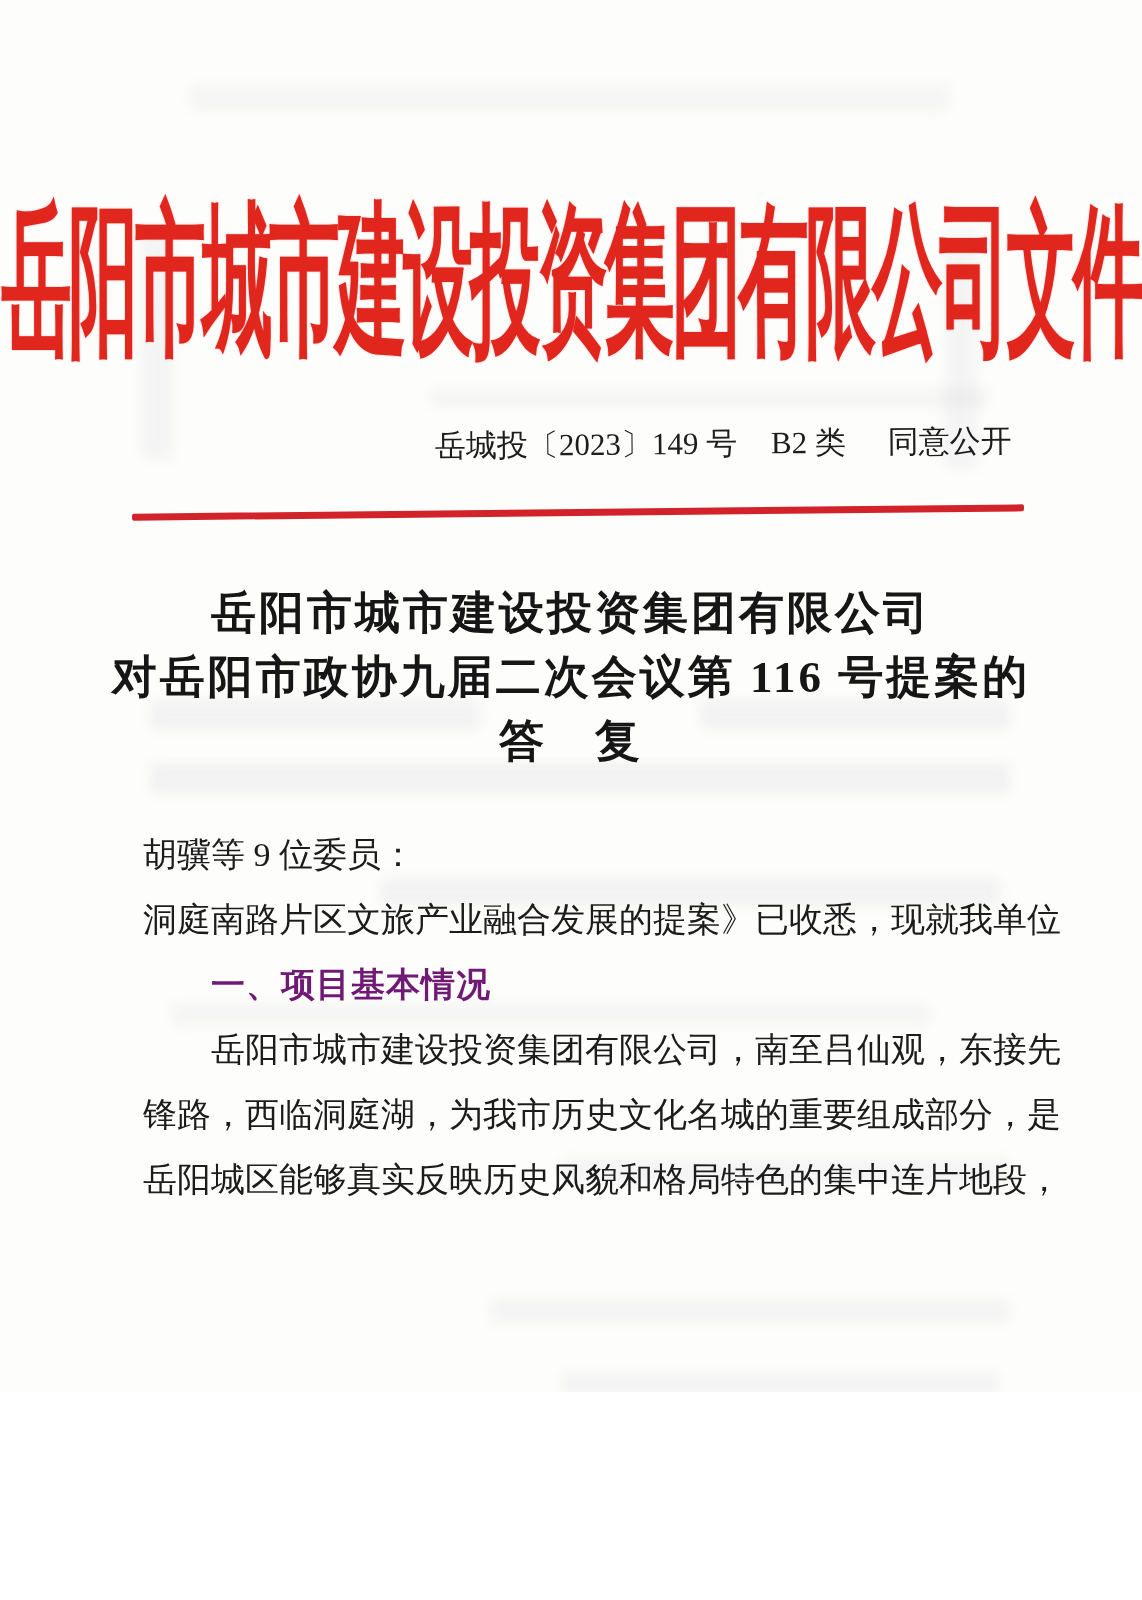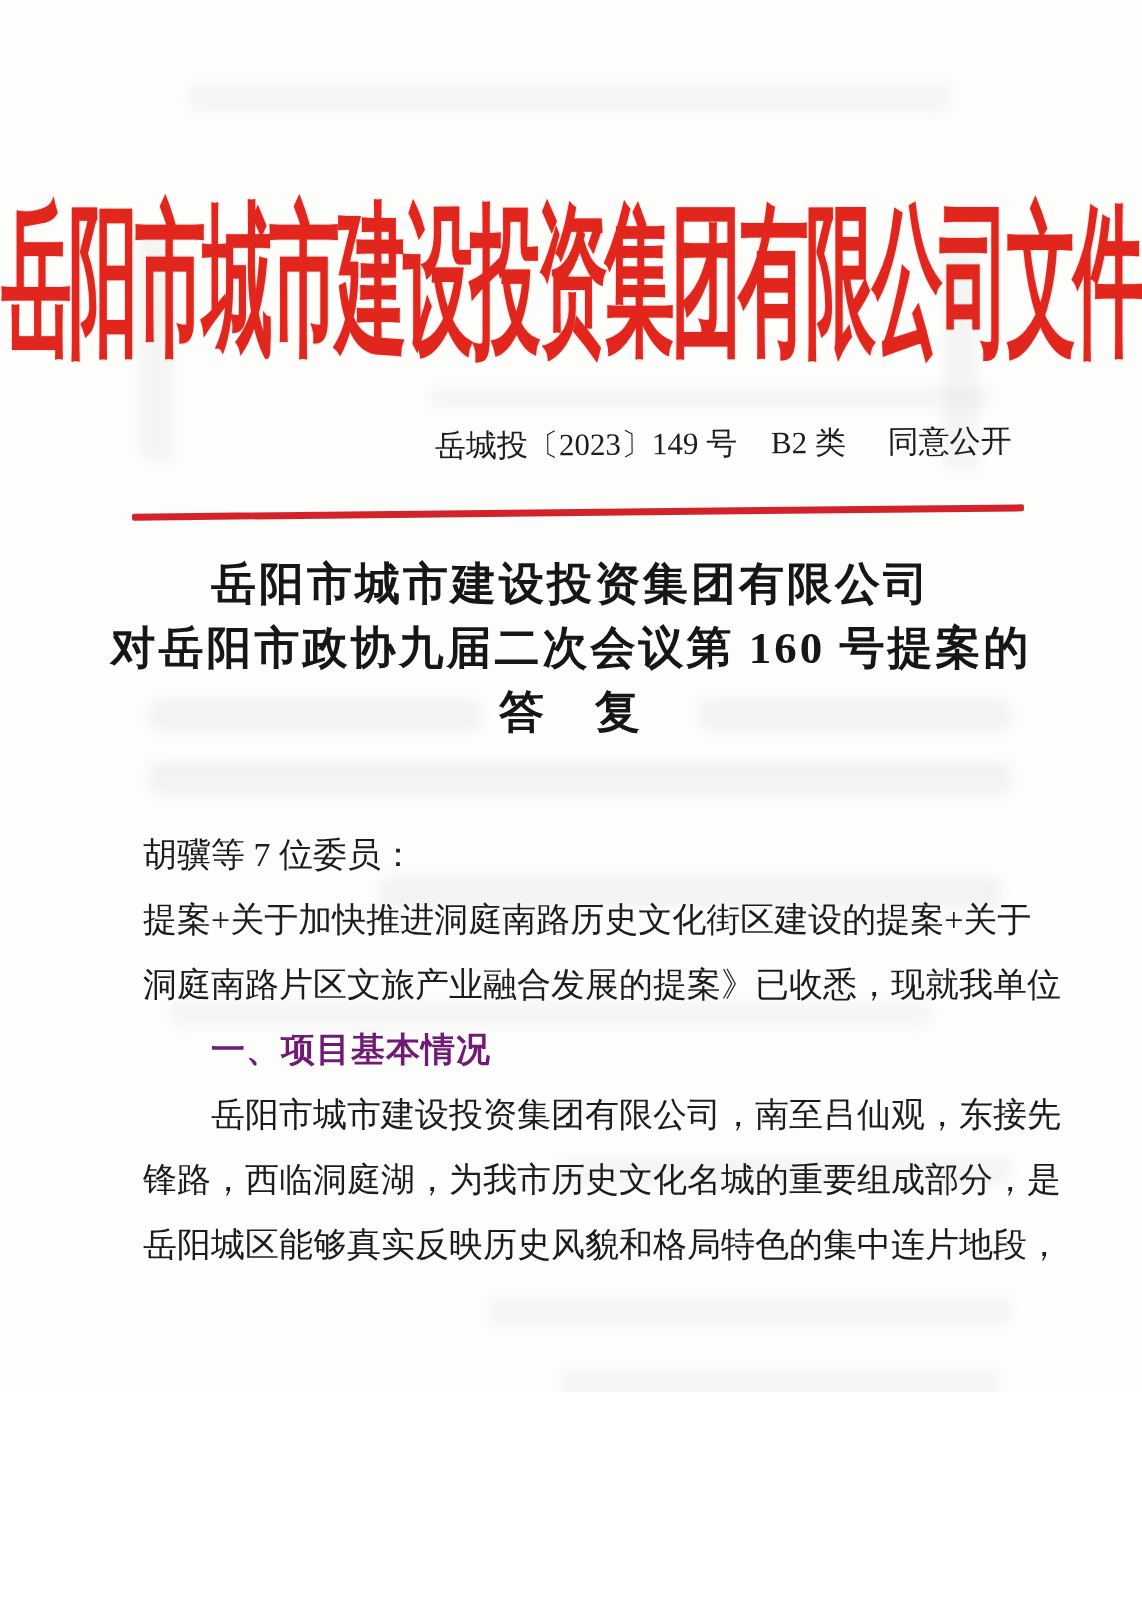--- a/index.html
+++ b/index.html
@@ -58,21 +58,21 @@
     width: 892px;
     height: 7px;
     background: #d2232a;
     border-radius: 2px;
     transform: rotate(-0.6deg);
   }
 
   
   .doc-title {
     position: absolute;
-    top: 552px;
+    top: 581px;
     left: 0;
     width: 100%;
     text-align: center;
     font-weight: bold;
     font-size: 45px;
     line-height: 64px;
     letter-spacing: 3px;
     color: #161616;
   }
 
@@ -152,27 +152,26 @@
   <div class="docnum-row">
     <span class="doc-number">岳城投〔2023〕149 号</span>
     <span class="classification">B2 类</span>
     <span class="publicity">同意公开</span>
   </div>
 
   <div class="red-rule"></div>
 
   <div class="doc-title">
     <div>岳阳市城市建设投资集团有限公司</div>
-    <div>对岳阳市政协九届二次会议第 160 号提案的</div>
+    <div>对岳阳市政协九届二次会议第 116 号提案的</div>
     <div>答　复</div>
   </div>
 
   <div class="body-block">
-    <div class="body-line">胡骥等 7 位委员：</div>
-    <div class="body-line">提案+关于加快推进洞庭南路历史文化街区建设的提案+关于</div>
+    <div class="body-line">胡骥等 9 位委员：</div>
     <div class="body-line">洞庭南路片区文旅产业融合发展的提案》已收悉，现就我单位</div>
     <div class="body-line indent section-heading">一、项目基本情况</div>
     <div class="body-line indent">岳阳市城市建设投资集团有限公司，南至吕仙观，东接先</div>
     <div class="body-line">锋路，西临洞庭湖，为我市历史文化名城的重要组成部分，是</div>
     <div class="body-line">岳阳城区能够真实反映历史风貌和格局特色的集中连片地段，</div>
   </div>
 
   <div class="page-number">1</div>
 
 </div>

